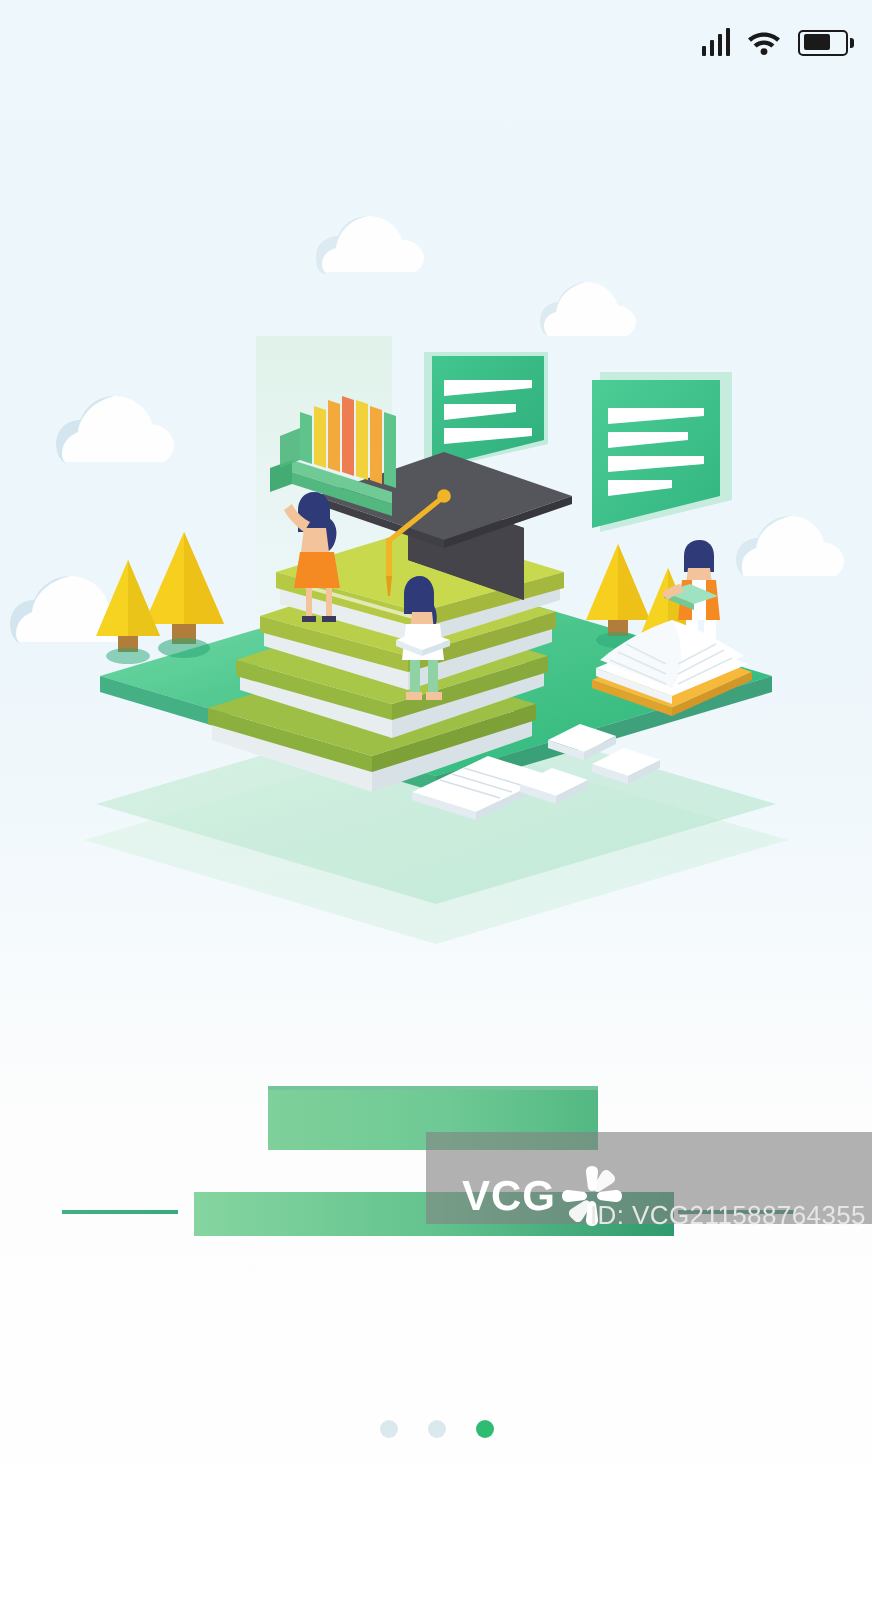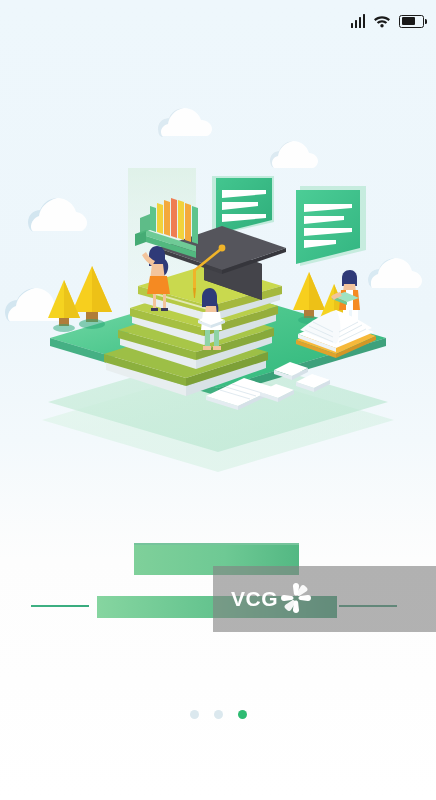--- a/index.html
+++ b/index.html
@@ -41,21 +41,21 @@
          background:linear-gradient(90deg,#7fd09a 0%,#6ec994 55%,#53b883 100%); }
   .bar1-top{ position:absolute; left:134px; top:23px; width:165px; height:3px; background:#49b07b; opacity:.75; }
   .bar2{ position:absolute; left:97px; top:76px; width:240px; height:22px;
          background:linear-gradient(90deg,#86d5a0 0%,#63c38e 50%,#2f9a6d 100%); }
   .line-l{ position:absolute; left:31px; top:85px; width:58px; height:2.4px;
            background:linear-gradient(90deg,#3fb183,#38ab7e); }
   .line-r{ position:absolute; left:339px; top:85px; width:58px; height:2.4px;
            background:linear-gradient(90deg,#2e8f6a,#2e8f6a); }
 
   
-  .wm{ position:absolute; left:213px; top:566px; width:223px; height:66px; z-index:40;
+  .wm{ position:absolute; left:213px; top:566px; width:223px; height:46px; z-index:40;
        background:rgba(130,130,130,.62); }
   .wm-logo{ position:absolute; left:18px; top:15px; display:flex; align-items:center; gap:2px; }
   .wm-logo .txt{ color:#ffffff; font-size:21px; font-weight:bold; letter-spacing:.5px; line-height:1; }
   .wm-star{ width:34px; height:34px; margin-left:-1px; }
   .wm-id{ position:absolute; left:82px; top:34px; color:#e6e6e6; font-size:13px; letter-spacing:.2px; white-space:nowrap; }
 
   
   .dots{ position:absolute; left:0; top:710px; width:436px; display:flex; justify-content:center; gap:15px; z-index:30; }
   .dot{ width:9px; height:9px; border-radius:50%; background:#dbe8ee; }
   .dot.active{ background:#2ebb72; }
@@ -352,19 +352,20 @@
           <path d="M17 2 c2 0 3.2 1.4 3 3.3 l-.9 7.2 c-.2 1.4-1.3 2-2.1 2 -.9 0-1.9-.6-2.1-2 l-.9-7.2 C13.8 3.4 15 2 17 2 Z"></path>
           <path d="M32 17 c0 2-1.4 3.2-3.3 3 l-7.2-.9 c-1.4-.2-2-1.3-2-2.1 0-.9.6-1.9 2-2.1 l7.2-.9 C30.6 13.8 32 15 32 17 Z"></path>
           <path d="M17 32 c-2 0-3.2-1.4-3-3.3 l.9-7.2 c.2-1.4 1.3-2 2.1-2 .9 0 1.9.6 2.1 2 l.9 7.2 C20.2 30.6 19 32 17 32 Z"></path>
           <path d="M2 17 c0-2 1.4-3.2 3.3-3 l7.2.9 c1.4.2 2 1.3 2 2.1 0 .9-.6 1.9-2 2.1 l-7.2.9 C3.4 20.2 2 19 2 17 Z"></path>
           <path d="M27.6 6.4 c1.4 1.4 1.2 3.2-.4 4.2 l-6.1 3.9 c-1.2.8-2.2.3-2.8-.3 -.6-.6-1.1-1.6-.3-2.8 l3.9-6.1 C22.9 3.7 24.7 3.5 26 4.9 Z" opacity=".92"></path>
           <path d="M6.4 27.6 c-1.4-1.4-1.2-3.2.4-4.2 l6.1-3.9 c1.2-.8 2.2-.3 2.8.3 .6.6 1.1 1.6.3 2.8 l-3.9 6.1 C11.1 30.3 9.3 30.5 8 29.1 Z" opacity=".92"></path>
         </g>
       </svg>
     </span>
   </div>
+  <div class="wm-id">ID: VCG211588764355</div>
 </div>
 
 <div class="dots">
   <span class="dot"></span>
   <span class="dot"></span>
   <span class="dot active"></span>
 </div>
 
 </body></html>

